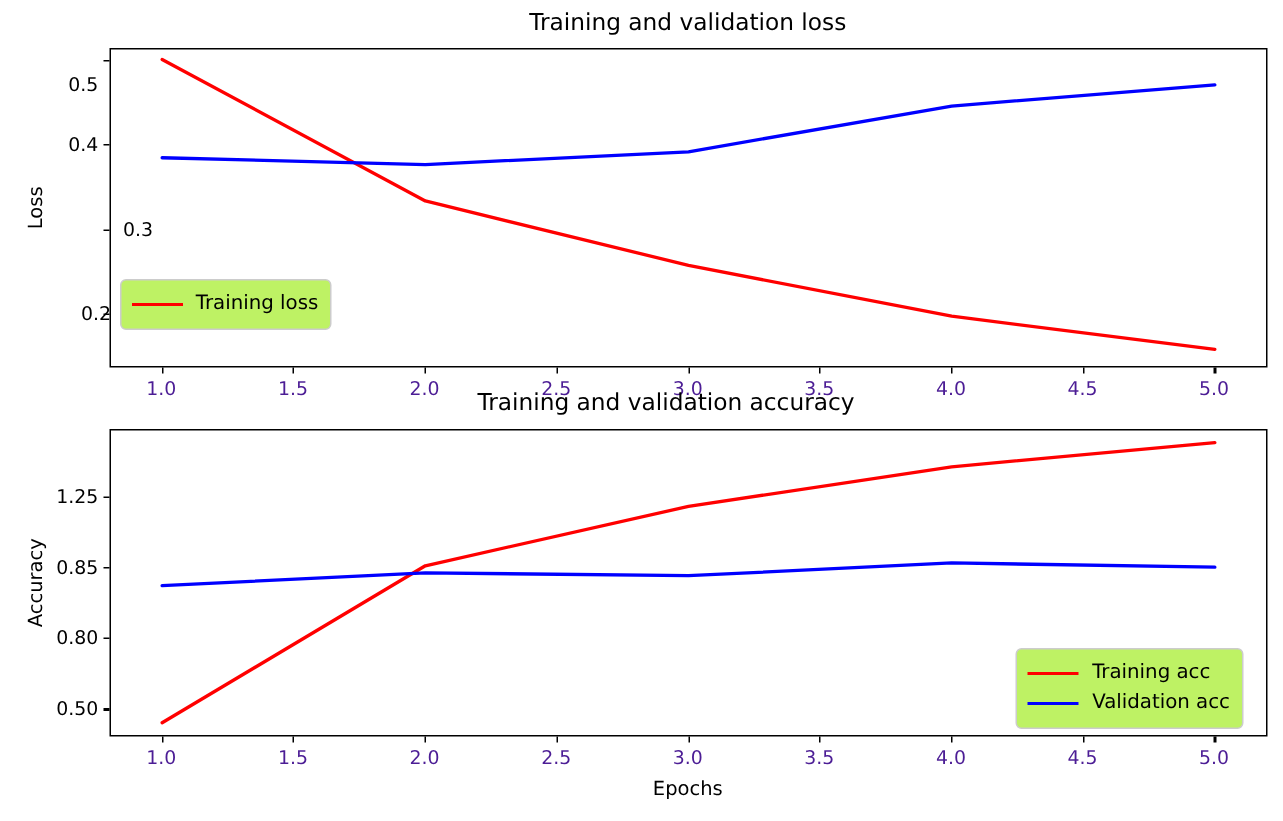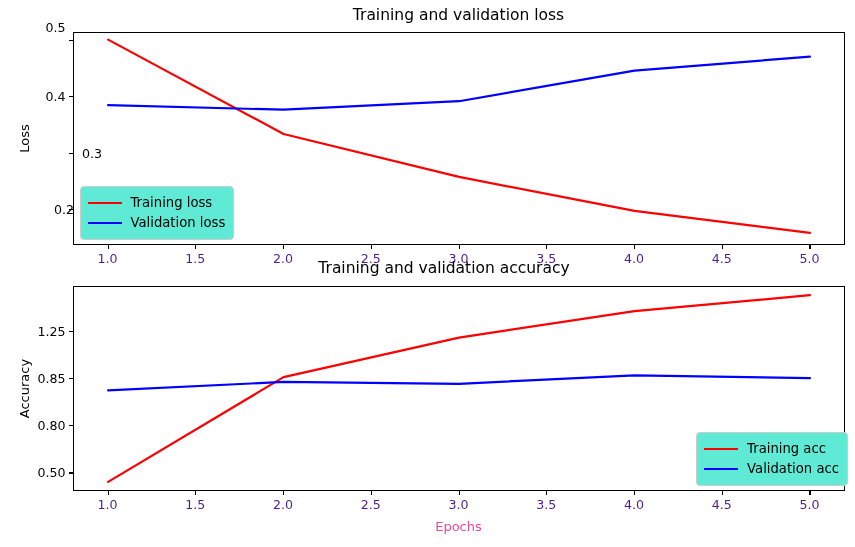--- a/index.html
+++ b/index.html
@@ -76,28 +76,28 @@
     font-size: 13px;
     color: #000000;
     transform-origin: 50% 50%;
     transform: rotate(-90deg);
     white-space: nowrap;
     text-align: center;
   }
   .axis-label-x {
     position: absolute;
     font-size: 13px;
-    color: #ec4899;
+    color: #000000;
     text-align: center;
     white-space: nowrap;
     transform: translateX(-50%);
   }
   .legend {
     position: absolute;
-    background: #5eead4;
+    background: #bef264;
     border: 0.9px solid #cccccc;
     border-radius: 4px;
     padding: 6px 8px 6px 7px;
     box-sizing: border-box;
     box-shadow: 0 0 0 0 rgba(0,0,0,0);
   }
   .legend-row {
     display: flex;
     align-items: center;
     height: 20px;
@@ -142,21 +142,21 @@
       <div class="tick-label-x" style="left: 458.5px; top: 251px;">3.0</div>
       <div class="tick-label-x" style="left: 546.227px; top: 251px;">3.5</div>
       <div class="tick-label-x" style="left: 633.955px; top: 251px;">4.0</div>
       <div class="tick-label-x" style="left: 721.682px; top: 251px;">4.5</div>
       <div class="tick-label-x" style="left: 809.409px; top: 251px;">5.0</div>
     </div>
   <div id="yticks-0">
       <div class="tick-label-y" style="right: 781px; top: 209.123px;">0.2</div>
       <div class="tick-label-y" style="right: 753px; top: 152.625px; text-align: center;">0.3</div>
       <div class="tick-label-y" style="right: 789.5px; top: 96.126px;">0.4</div>
-      <div class="tick-label-y" style="right: 789.5px; top: 27px;">0.5</div>
+      <div class="tick-label-y" style="right: 789.5px; top: 56px;">0.5</div>
     </div>
   <div id="tickmarks-0">
       <div class="tick-mark tick-mark-x" style="left: 107.591px; top: 245px;"></div>
       <div class="tick-mark tick-mark-x" style="left: 195.318px; top: 245px;"></div>
       <div class="tick-mark tick-mark-x" style="left: 283.045px; top: 245px;"></div>
       <div class="tick-mark tick-mark-x" style="left: 370.773px; top: 245px;"></div>
       <div class="tick-mark tick-mark-x" style="left: 458.5px; top: 245px;"></div>
       <div class="tick-mark tick-mark-x" style="left: 546.227px; top: 245px;"></div>
       <div class="tick-mark tick-mark-x" style="left: 633.955px; top: 245px;"></div>
       <div class="tick-mark tick-mark-x" style="left: 721.682px; top: 245px;"></div>
@@ -165,24 +165,20 @@
       <div class="tick-mark tick-mark-y" style="left: 68.5px; top: 152.625px;"></div>
       <div class="tick-mark tick-mark-y" style="left: 68.5px; top: 96.126px;"></div>
       <div class="tick-mark tick-mark-y" style="left: 68.5px; top: 39.6273px;"></div>
     </div>
 
   <div class="legend" id="legend-0" style="left: 79.5px; top: 186px;">
     <div class="legend-row">
       <span class="legend-swatch" style="border-top-color:#ff0000"></span>
       <span class="legend-text">Training loss</span>
     </div>
-    <div class="legend-row">
-      <span class="legend-swatch" style="border-top-color:#0000ff"></span>
-      <span class="legend-text">Validation loss</span>
-    </div>
   </div>
 
   <div class="axes-title" id="title-1" style="top: 259px; left: 58px; width: 772px; right: auto;">Training and validation accuracy</div>
 
   <div class="axis-label-y" id="ylabel-1" style="width: 205px; left: -78.5px; top: 380.5px;">Accuracy</div>
 
   <div class="axes" id="axes-1" style="left: 72.5px; top: 286px; width: 772px; height: 205px;">
     <div class="axes-frame"></div>
     <svg class="plot-svg" id="svg-1" preserveAspectRatio="none" viewBox="0 0 772 205" width="772" height="205">
         <polyline points="35.09,195.85 210.55,91.18 386.00,51.58 561.45,25.18 736.91,9.15" fill="none" stroke="#ff0000" stroke-width="2.2" stroke-linejoin="round" stroke-linecap="round"></polyline>
@@ -218,21 +214,21 @@
       <div class="tick-mark tick-mark-x" style="left: 721.682px; top: 491px;"></div>
       <div class="tick-mark tick-mark-x" style="left: 809.409px; top: 491px;"></div>
       <div class="tick-mark tick-mark-y" style="left: 68.5px; top: 472.424px;"></div>
       <div class="tick-mark tick-mark-y" style="left: 68.5px; top: 425.276px;"></div>
       <div class="tick-mark tick-mark-y" style="left: 68.5px; top: 378.127px;"></div>
       <div class="tick-mark tick-mark-y" style="left: 68.5px; top: 330.979px;"></div>
     </div>
 
   <div class="axis-label-x" id="xlabel-1" style="left: 458.5px; top: 519px;">Epochs</div>
 
-  <div class="legend" id="legend-1" style="left: auto; right: 7px; top: 432px;">
+  <div class="legend" id="legend-1" style="left: auto; right: 26px; top: 432px;">
     <div class="legend-row">
       <span class="legend-swatch" style="border-top-color:#ff0000"></span>
       <span class="legend-text">Training acc</span>
     </div>
     <div class="legend-row">
       <span class="legend-swatch" style="border-top-color:#0000ff"></span>
       <span class="legend-text">Validation acc</span>
     </div>
   </div>
 

